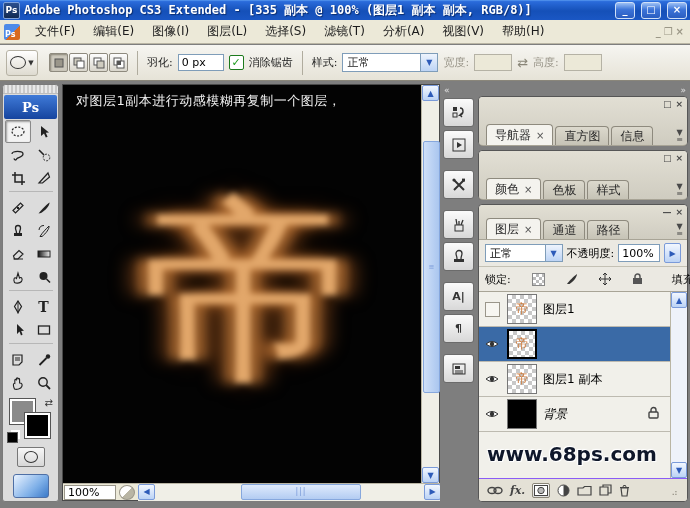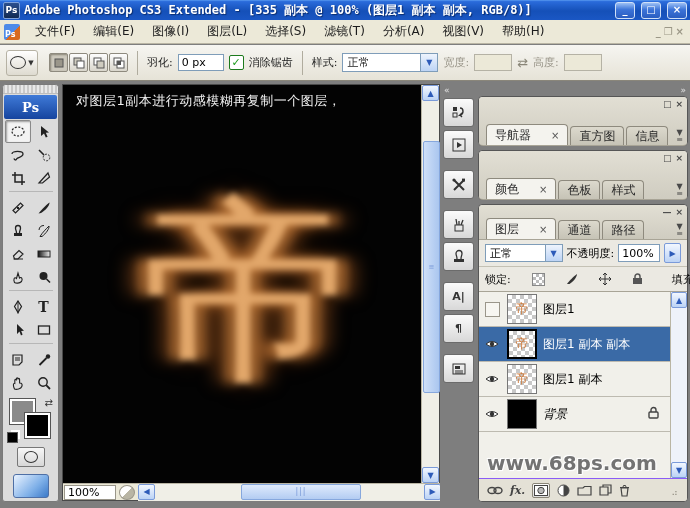--- a/index.html
+++ b/index.html
@@ -135,21 +135,21 @@
     border-radius:3px;background:linear-gradient(#fbfbfb,#d8d8d8);display:flex;
     align-items:center;justify-content:center;color:#333;
     font:bold 11px "DejaVu Sans",sans-serif}
   .dock-gap{height:8px}
   .panel{position:absolute;left:38px;width:210px;background:#ebe9e2;
     border:1px solid #565656;border-radius:4px;box-sizing:border-box}
   .panel-head{position:relative;height:34px;
     background:linear-gradient(#e2dfd4,#cfccc0);border-bottom:1px solid #a8a496;
     border-radius:4px 4px 0 0}
   .tabs{position:absolute;left:7px;bottom:0;display:flex;gap:2px;align-items:flex-end}
-  .tab{height:18px;padding:0 8px;display:flex;align-items:center;gap:20px;
+  .tab{height:18px;padding:0 8px;display:flex;align-items:center;gap:5px;
     border:1px solid #8e8a7e;border-bottom:none;border-radius:4px 4px 0 0;
     background:linear-gradient(#dcd9cd,#c6c3b6);font-size:12px;color:#2a2a2a;white-space:nowrap}
   .tab.active{background:#f4f3ee;height:20px}
   .tab .x{font-size:10px;color:#555}
   .panel-winctrl{position:absolute;right:4px;top:2px;display:flex;gap:4px;color:#4a4a4a;
     font:bold 9px "DejaVu Sans",sans-serif}
   .panel-flyout{position:absolute;right:4px;bottom:2px;color:#4a4a4a;font-size:8px;
     line-height:.8;text-align:center}
   
   .blend-row{height:26px;display:flex;align-items:center;gap:4px;padding:0 6px;
@@ -181,22 +181,22 @@
       linear-gradient(45deg,#c8c8c8 25%,#fff 25%,#fff 75%,#c8c8c8 75%);
       background-size:8px 8px;background-position:0 0,4px 4px}
   .thumb.sel-border{border:2px solid #000}
   .thumb.black{background:#000}
   .thumb .mini{font-size:13px;color:#cf7c3e;font-family:"DejaVu Serif",serif}
   .layer-name{font-size:12px;white-space:nowrap}
   .layer-name.italic{font-style:italic}
   .row-lock{margin-left:auto;margin-right:8px}
   .list-scroll{position:absolute;right:0;top:0;width:16px;height:186px;background:#eef2fa;
     border-left:1px solid #b9b5a4}
-  .watermark{position:absolute;left:8px;top:159px;font:bold 20px "DejaVu Sans",sans-serif;
-    color:#737373;letter-spacing:0;
+  .watermark{position:absolute;left:8px;top:150px;font:bold 20px "DejaVu Sans",sans-serif;
+    color:#0f172a;letter-spacing:0;
     text-shadow:0 0 1px #fff,0 0 2px #fff,0 0 3px #fff,1px 1px 0 #fff,-1px -1px 0 #fff}
   .layers-bottom{height:22px;background:#e4e1d6;border-top:1px solid #8b5cf6;
     border-radius:0 0 3px 3px;display:flex;align-items:center;gap:7px;padding:0 8px;
     color:#444}
   .lb-ico{display:flex;align-items:center;justify-content:center}
   .lb-ico.boxed{border:1px solid #8a8678;border-radius:2px;padding:1px;
     background:linear-gradient(#fdfdfd,#ddd)}
   .fx-text{font:bold italic 11px "DejaVu Serif",serif}
   .grip{margin-left:auto;color:#9a968a;font-size:9px;letter-spacing:1px}
 </style>
@@ -616,21 +616,20 @@
         <div class="layer-row selected">
           <div class="eye-cell">
               <svg width="14" height="10">
                 <path d="M1 5 Q7 0 13 5 Q7 10 1 5 Z" fill="#fff" stroke="#333"></path>
                 <circle cx="7" cy="5" r="2.2" fill="#333"></circle>
               </svg>
             </div>
           <div class="thumb checker sel-border">
               <span class="mini">帝</span>
             </div>
-          <span class="layer-name">图层1 副本 副本</span>
         </div>
         <div class="layer-row">
           <div class="eye-cell">
               <svg width="14" height="10">
                 <path d="M1 5 Q7 0 13 5 Q7 10 1 5 Z" fill="#fff" stroke="#333"></path>
                 <circle cx="7" cy="5" r="2.2" fill="#333"></circle>
               </svg>
             </div>
           <div class="thumb checker">
               <span class="mini">帝</span>

